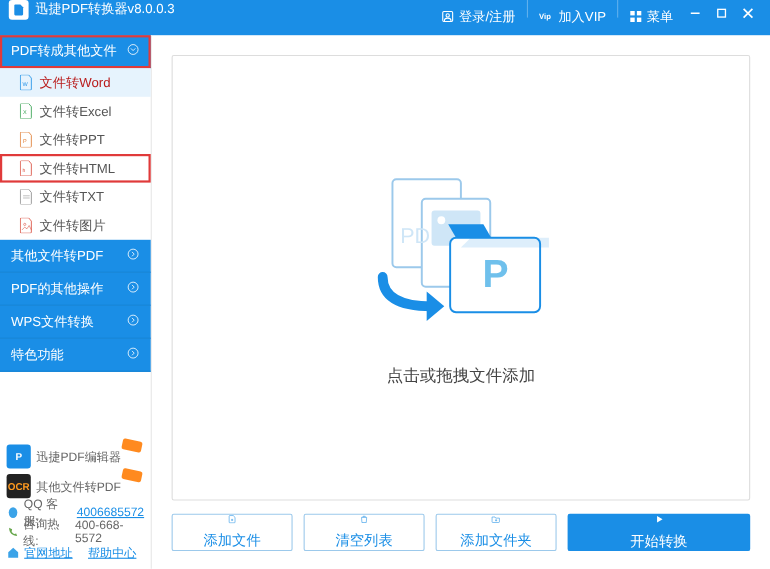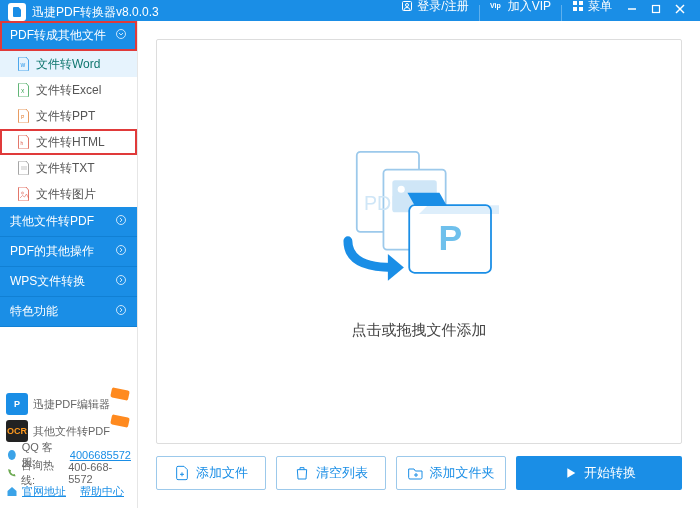--- a/index.html
+++ b/index.html
@@ -1,51 +1,51 @@
 <!DOCTYPE html>
 <html><head>
 <meta charset="utf-8">
 <style>
 * { margin: 0; padding: 0; box-sizing: border-box; font-family: "Microsoft YaHei", sans-serif; }
 body { width: 700px; height: 517px; background: #fff; overflow: hidden; }
 
-.titlebar { height: 21px; background: linear-gradient(#1a8ee6, #1a8ee6); display: flex; align-items: flex-end; padding: 0 8px; color: #fff; font-size: 12px; }
+.titlebar { height: 32px; background: linear-gradient(#1a8ee6, #1a8ee6); display: flex; align-items: flex-start; padding: 0 8px; color: #fff; font-size: 12px; }
 .titlebar .logo { width: 18px; height: 18px; background: #fff; border-radius: 3px; display: flex; align-items: center; justify-content: center; margin-right: 6px; }
 .titlebar .logo svg { width: 12px; height: 12px; }
 .titlebar .title { flex: 1; }
 .titlebar .tb-btn { display: flex; align-items: center; gap: 4px; padding: 0 8px; height: 30px; cursor: pointer; }
 .titlebar .sep { width: 1px; height: 16px; background: rgba(255,255,255,.3); margin: 0 2px; }
 .titlebar .win-btn { width: 24px; height: 24px; display: flex; align-items: center; justify-content: center; cursor: pointer; }
 
 .body { display: flex; height: calc(517px - 30px); }
 
 .sidebar { width: 138px; border-right: 1px solid #e6e6e6; display: flex; flex-direction: column; }
 .cat { height: 30px; background: #1a8ee6; color: #fff; font-size: 12px; display: flex; align-items: center; padding: 0 10px; cursor: pointer; border-bottom: 1px solid #1180d4; }
 .cat .arrow { margin-left: auto; }
 .cat.highlight { outline: 2px solid #e03a3a; outline-offset: -2px; }
 .sub { height: 26px; display: flex; align-items: center; padding-left: 18px; font-size: 12px; color: #555; cursor: pointer; gap: 6px; }
-.sub.active { background: #e6f3fd; color: #0f766e; }
+.sub.active { background: #e6f3fd; color: #b91c1c; }
 .sub.highlight { outline: 2px solid #e03a3a; outline-offset: -2px; }
 .sub .ficon { width: 12px; height: 14px; flex-shrink: 0; }
 
 .promo { margin-top: auto; padding: 6px 6px 8px; font-size: 11px; color: #666; }
 .promo .card { display: flex; align-items: center; gap: 5px; height: 24px; margin-bottom: 3px; position: relative; }
 .promo .card .badge { width: 22px; height: 22px; border-radius: 3px; display: flex; align-items: center; justify-content: center; font-size: 9px; font-weight: bold; }
 .promo .card .hot { position: absolute; right: 2px; top: -3px; width: 18px; height: 10px; background: #ff8a1f; transform: rotate(12deg); border-radius: 2px; }
 .promo .row { display: flex; align-items: center; gap: 4px; height: 18px; font-size: 11px; }
 .promo .link { color: #1a8ee6; text-decoration: underline; cursor: pointer; }
 
 .main { flex: 1; padding: 18px; display: flex; flex-direction: column; }
 .drop { flex: 1; border: 1px solid #ddd; border-radius: 2px; display: flex; flex-direction: column; align-items: center; justify-content: center; gap: 18px; cursor: pointer; }
 .drop .illus { width: 180px; height: 160px; }
 .drop .msg { font-size: 15px; color: #444; }
 .drop .hint { font-size: 11px; color: #888; margin-top: 10px; }
 
 .actions { display: flex; gap: 10px; margin-top: 12px; }
-.btn { height: 34px; display: flex; align-items: center; justify-content: center; gap: 6px; font-size: 13px; cursor: pointer; border-radius: 2px; }
+.btn { height: 34px; display: flex; align-items: center; justify-content: center; gap: 6px; font-size: 13px; cursor: pointer; border-radius: 2px; flex-direction: column; }
 .btn-light { flex: 0 0 110px; border: 1px solid #9cc9eb; color: #1a8ee6; background: #fff; }
 .btn-primary { flex: 1; background: #1a8ee6; color: #fff; }
 .btn svg { width: 16px; height: 16px; }
 </style>
 </head>
 <body>
 
 <div class="titlebar">
   <div class="logo">
     <svg viewBox="0 0 24 24">

